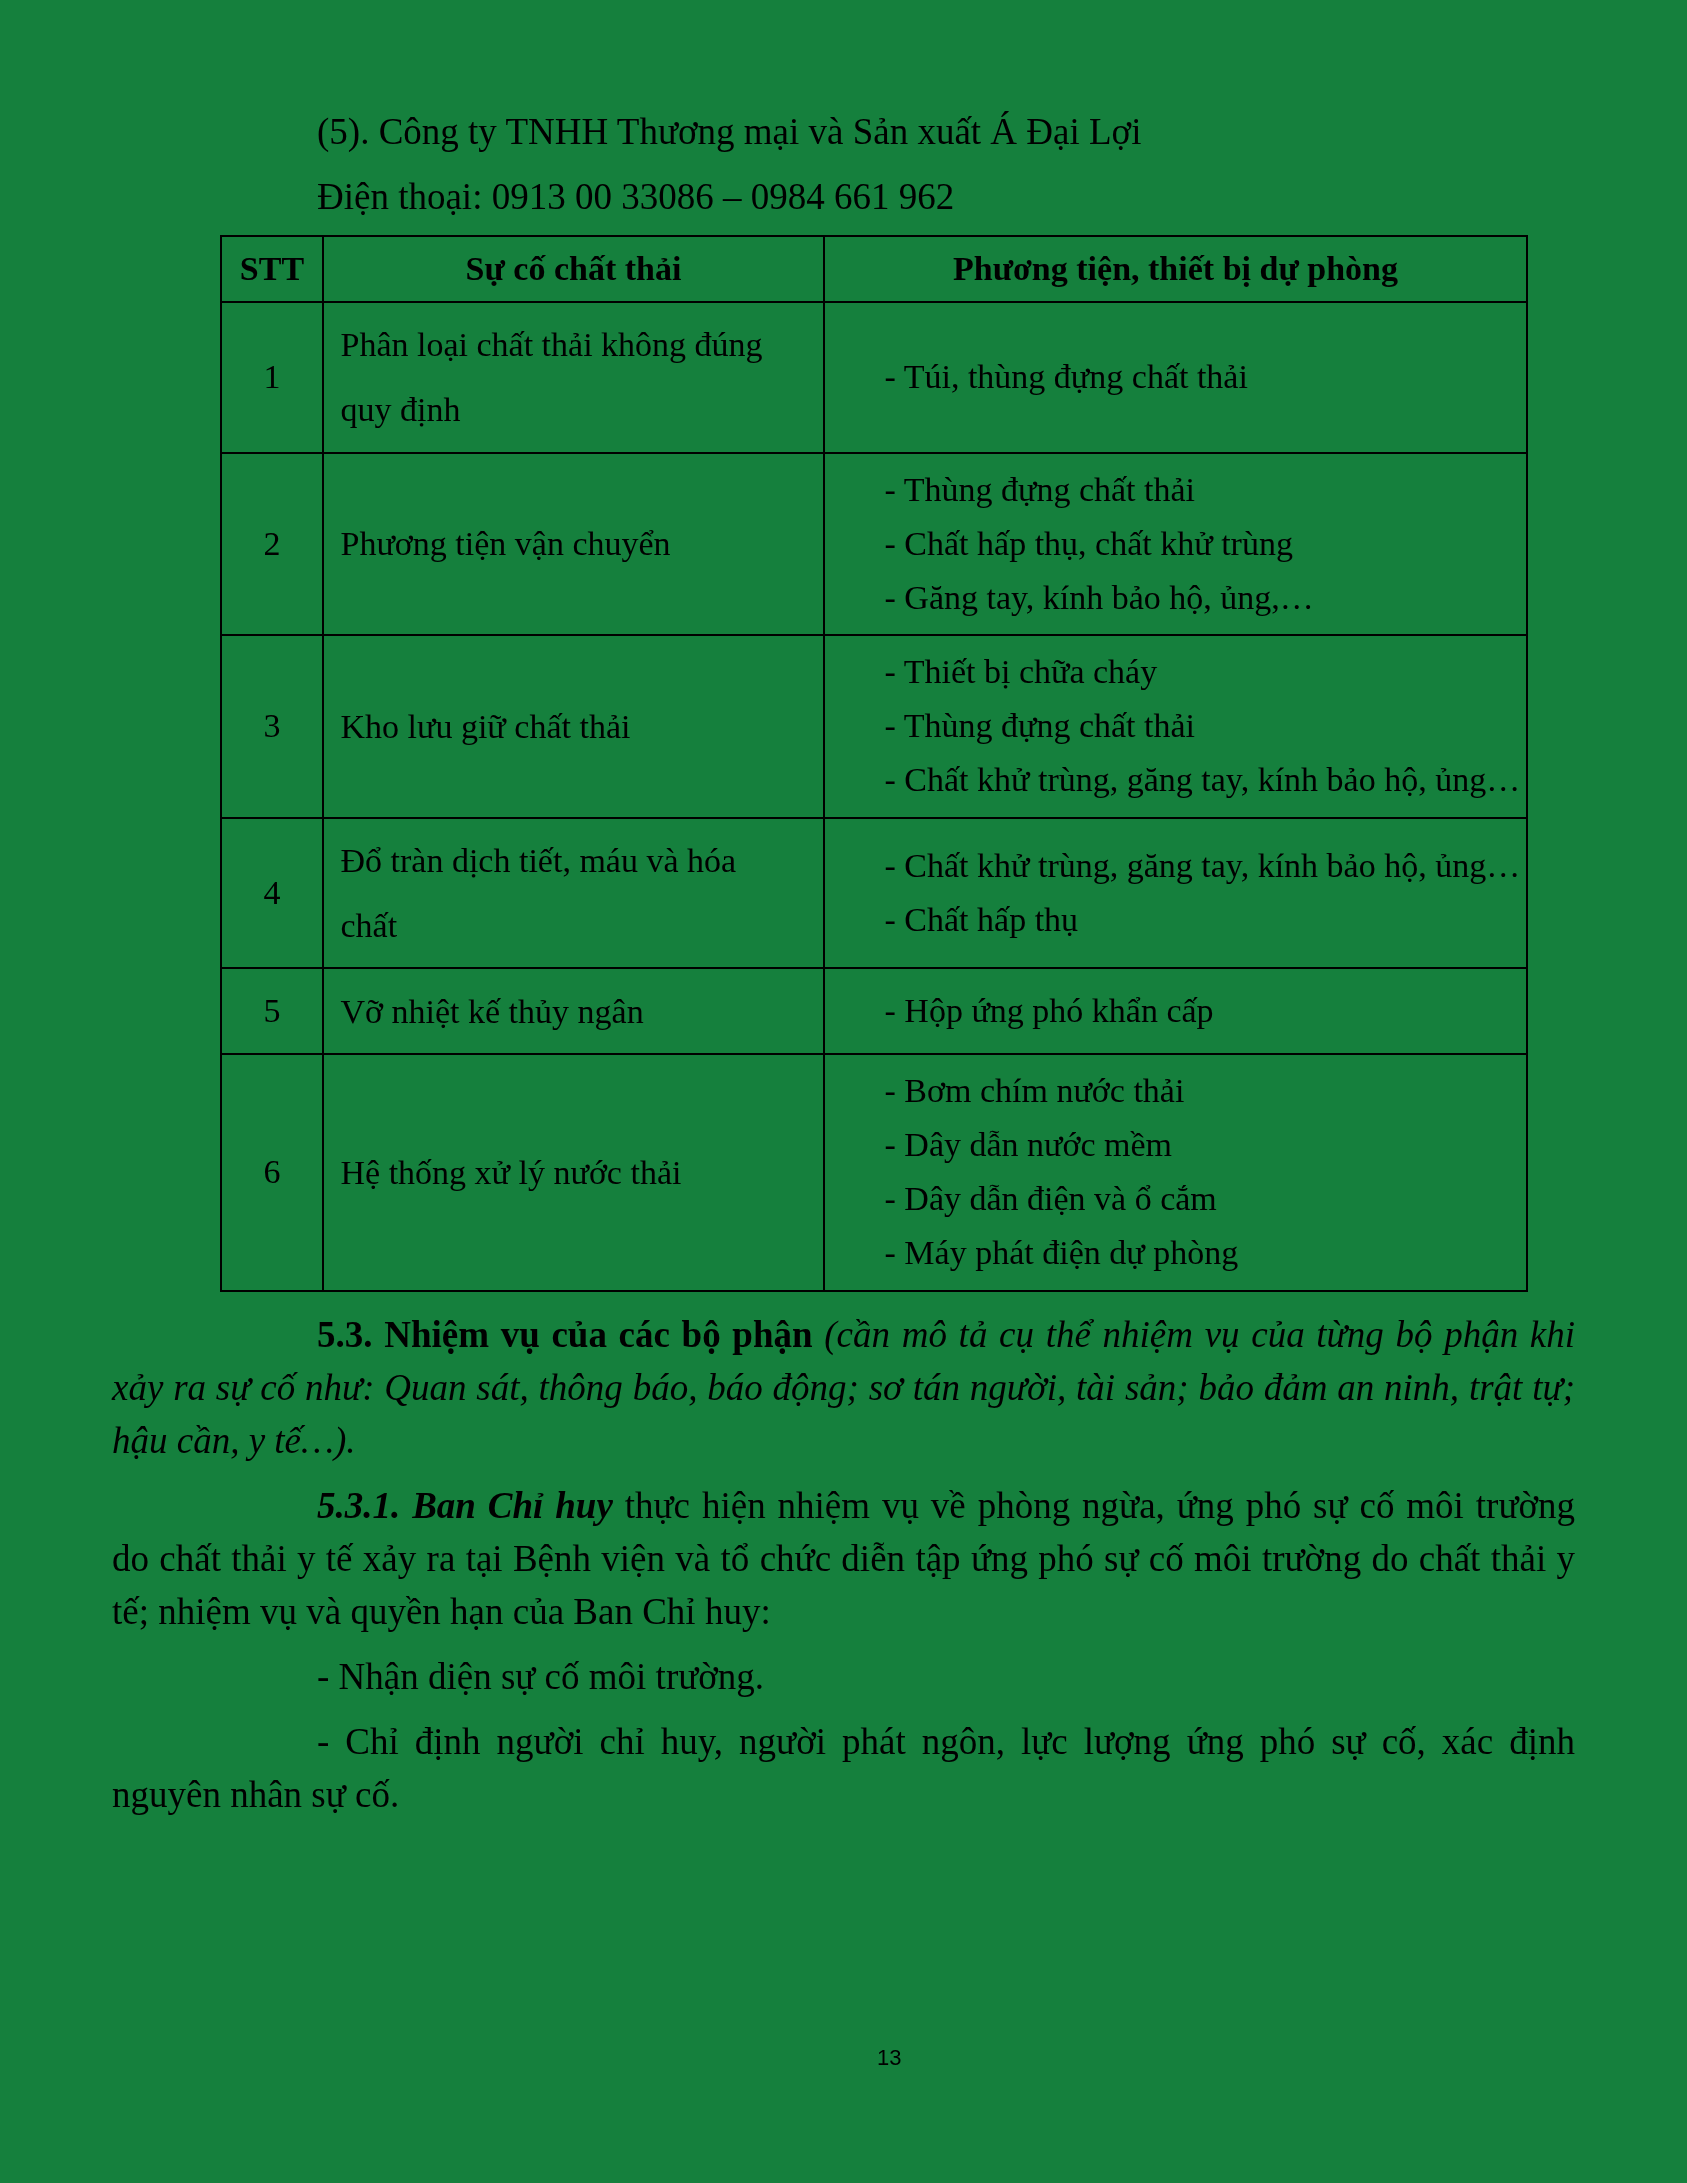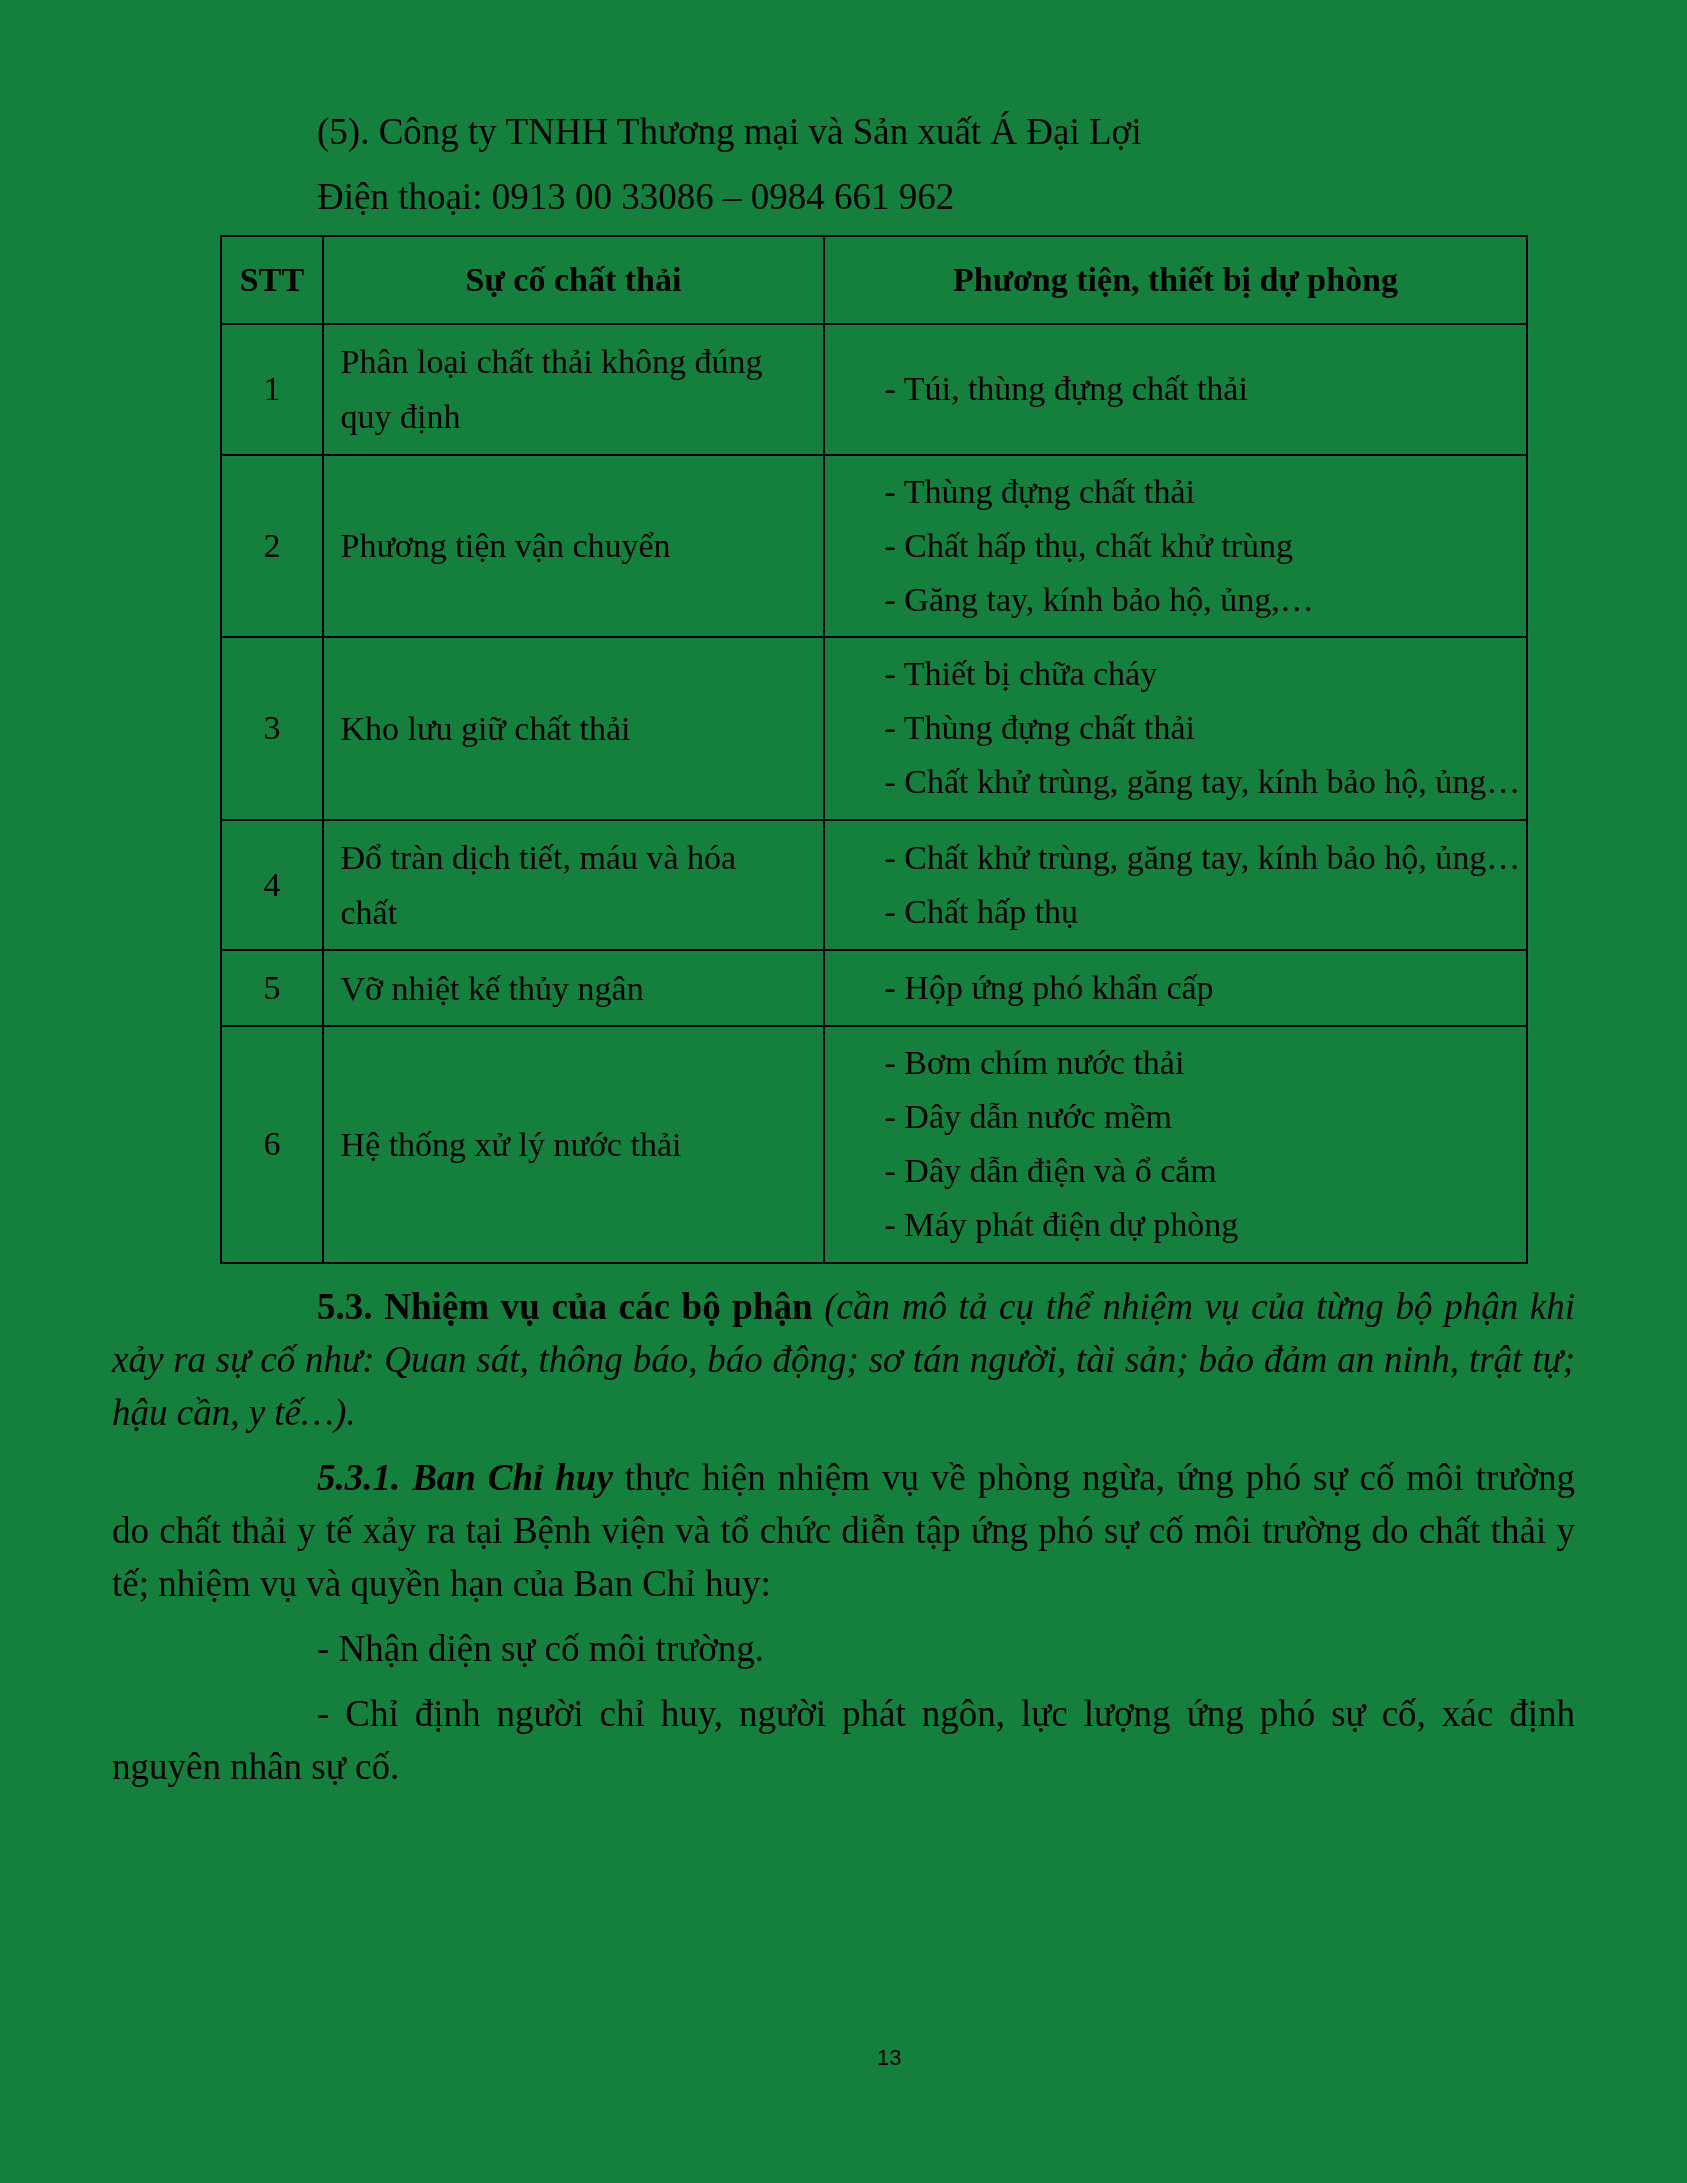--- a/index.html
+++ b/index.html
@@ -35,27 +35,27 @@
     border: 2.6px solid #000;
   }
   .incident-table th, .incident-table td {
     border: 2px solid #000;
     vertical-align: middle;
   }
   .incident-table th {
     font-weight: bold;
     text-align: center;
     height: 64px;
-    padding: 11px;
+    padding: 0;
   }
   col.c-stt { width: 102px; }
   col.c-incident { width: 501px; }
   col.c-equipment { width: 703px; }
   td.stt-cell { text-align: center; padding: 5.3px 0; }
-  td.incident-cell { padding: 9.3px 23px 9.3px 16.5px; line-height: 55px; }
+  td.incident-cell { padding: 9.3px 23px 9.3px 16.5px; line-height: 65px; }
   td.equipment-cell { padding: 9.3px 3.3px 9.3px 16.5px; line-height: 53px; }
   .equipment-item { white-space: nowrap; line-height: 54px; margin-left: 43px; }
 
   .page-number {
     position: absolute;
     left: 877px;
     top: 2041px;
     font-family: "Liberation Sans", sans-serif;
     font-size: 22px;
     line-height: 33px;

